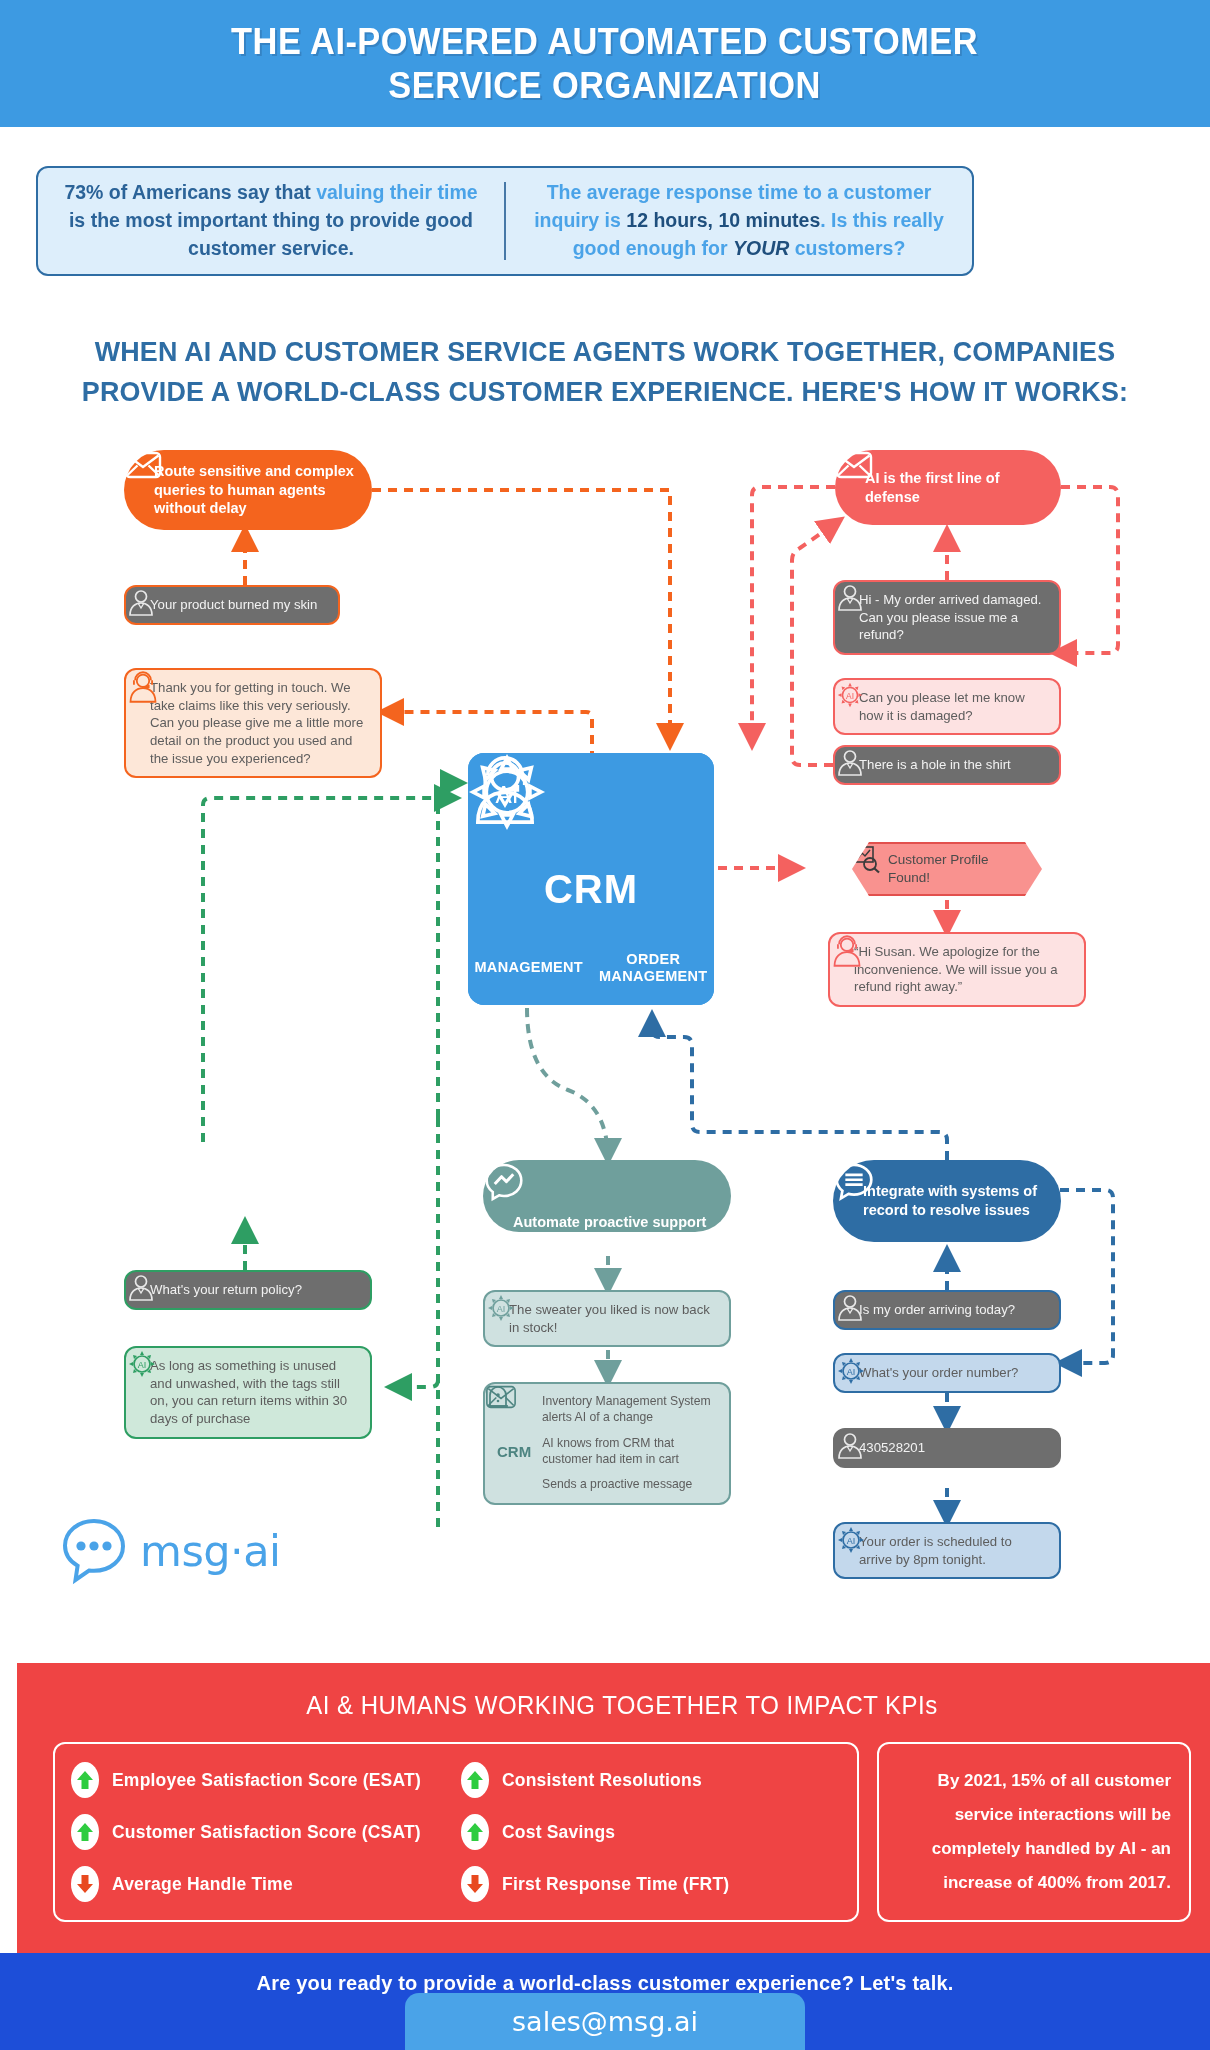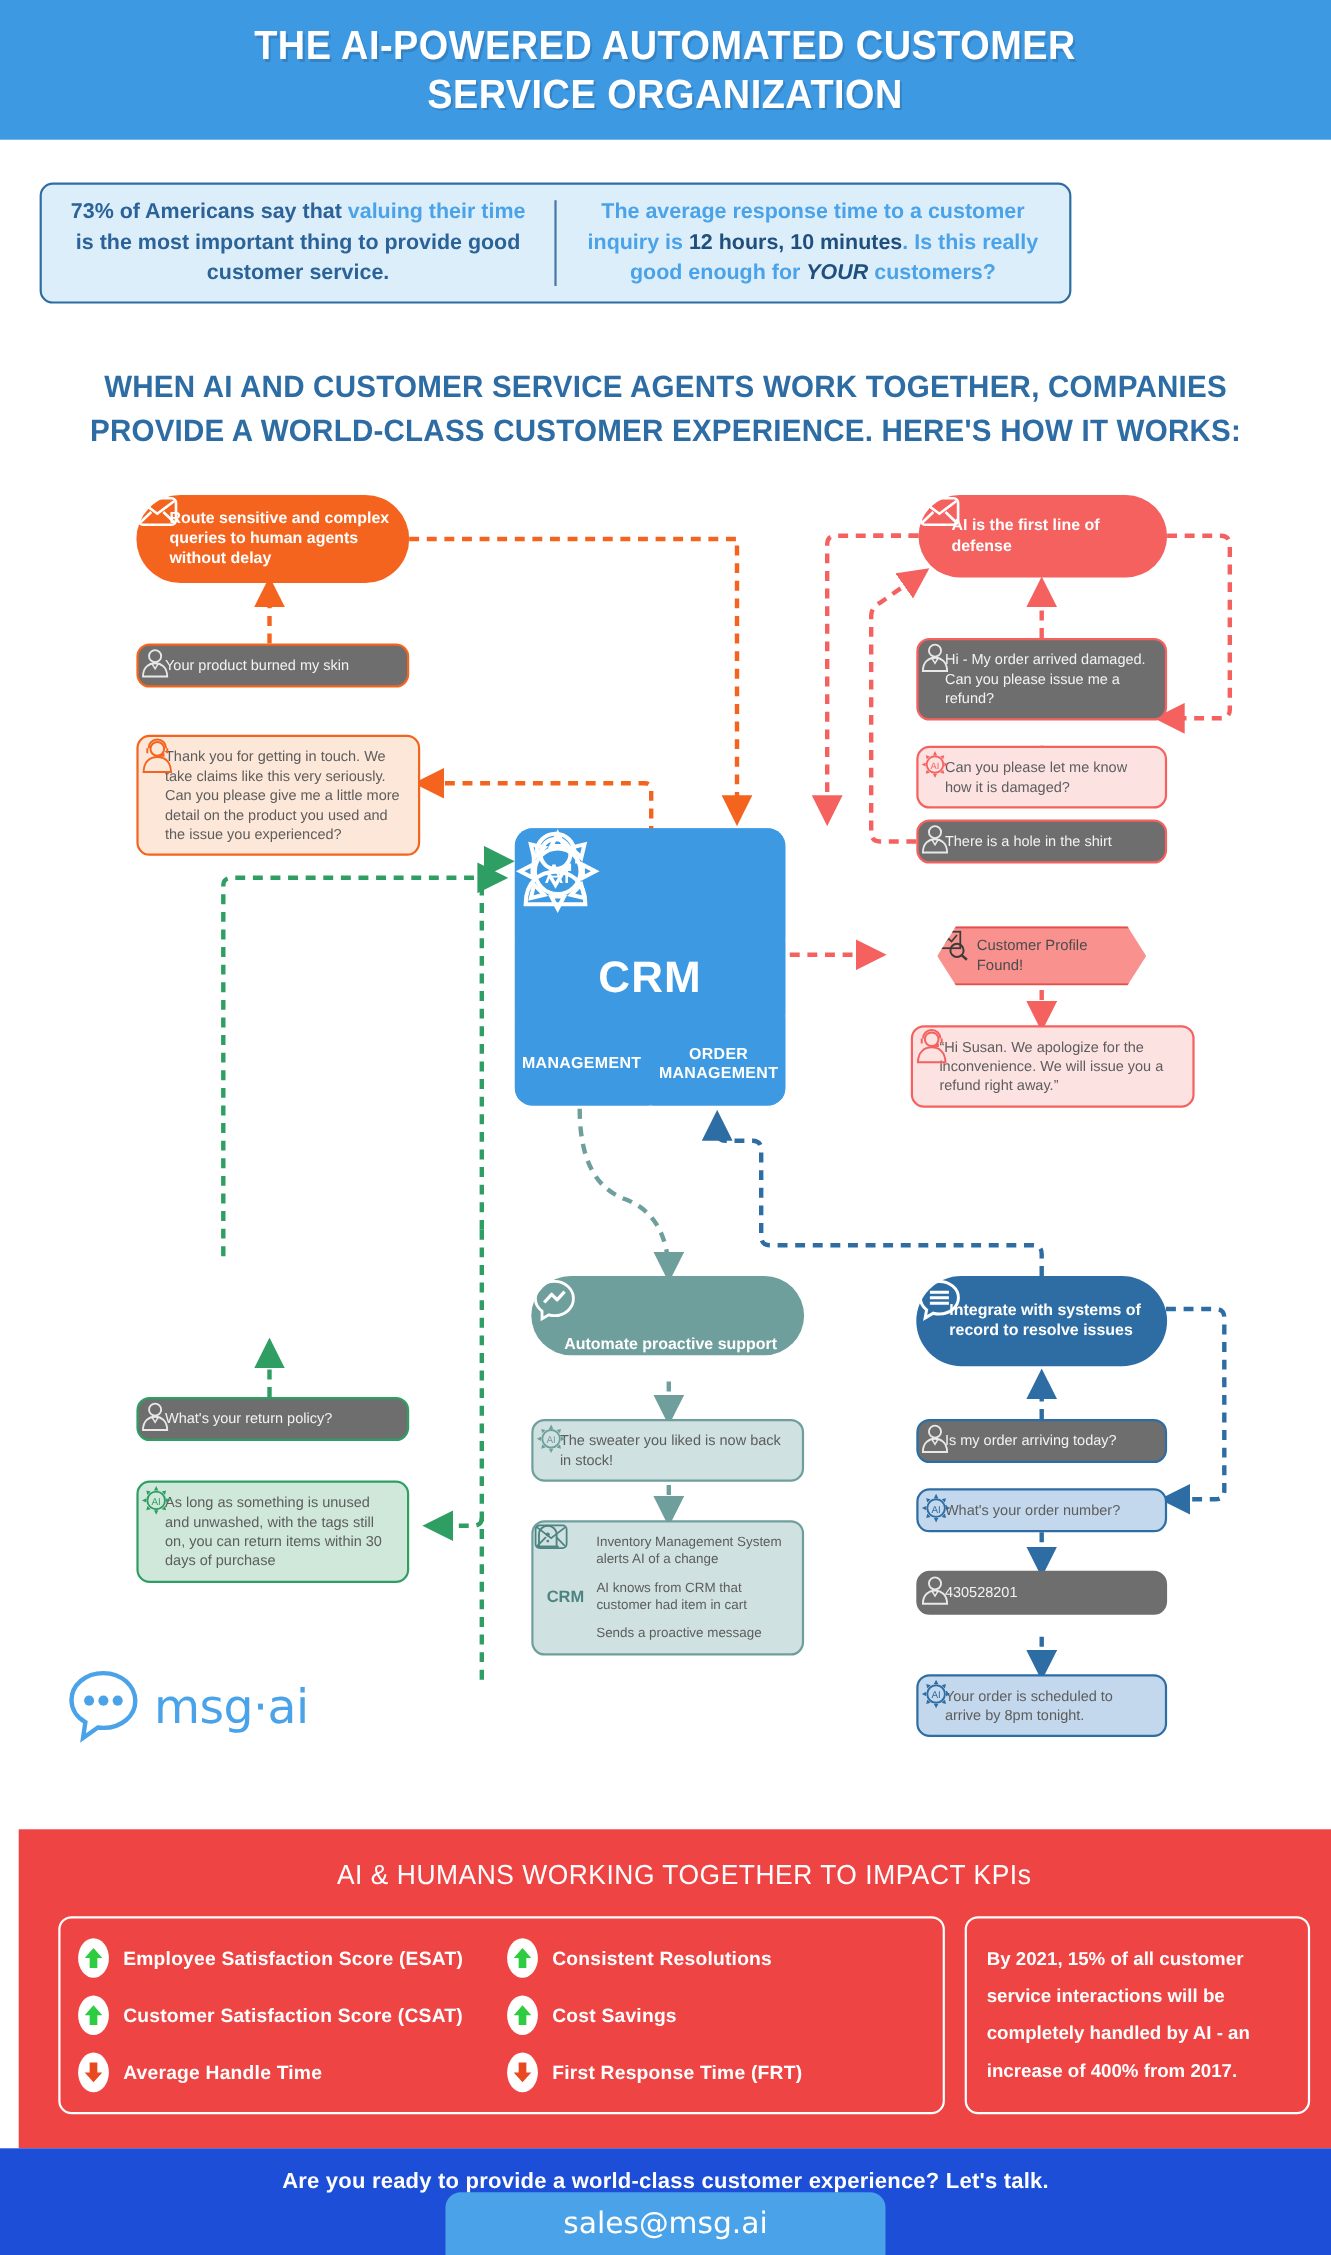--- a/index.html
+++ b/index.html
@@ -155,21 +155,21 @@
     font-family: "Liberation Sans Narrow", "Liberation Sans", sans-serif;
     letter-spacing: .2px;
   }
   .arrow-badge {
     flex: 0 0 auto; width: 28px; height: 36px; border-radius: 50%;
     background: #ffffff; display: flex; align-items: center; justify-content: center;
   }
   .kpi-right {
     flex: 1; border: 2px solid #ffffff; border-radius: 12px;
     display: flex; align-items: center; justify-content: center;
-    padding: 14px 18px; color: #ffffff; text-align: left;
+    padding: 14px 18px; color: #ffffff; text-align: right;
     font-size: 17px; font-weight: bold; line-height: 2.0;
     font-family: "Liberation Sans Narrow", "Liberation Sans", sans-serif;
   }
 
   
   .cta-band {
     position: absolute; left: 0; top: 1953px; width: 1210px; height: 99px;
     background: #1d4ed8; text-align: center;
   }
   .cta-text {
@@ -282,21 +282,21 @@
   <div class="pill" style="left:124px; top:450px; width:248px; height:80px; background:#f4641e;">
     <span class="picon">
       <svg width="38" height="30" viewBox="0 0 38 30">
           <rect x="2" y="3" width="34" height="24" rx="4" fill="none" stroke="#fff" stroke-width="2.4"></rect>
           <path d="M3.5,5.5 L19,17 L34.5,5.5 M3.5,25 L13.5,15.5 M34.5,25 L24.5,15.5" fill="none" stroke="#fff" stroke-width="2.4"></path>
         </svg>
     </span>
     <span>Route sensitive and complex queries to human agents without delay</span>
   </div>
 
-  <div class="bub user or" style="left:124px; top:585px; width:248px;">
+  <div class="bub user or" style="left:124px; top:585px; width:216px;">
     <span class="bicon">
       <svg width="30" height="30" viewBox="0 0 30 30">
           <circle cx="15" cy="9.5" r="5.5" fill="none" stroke="#e8e8e8" stroke-width="1.7"></circle>
           <path d="M4,28 C4,19.5 9.5,16 15,16 C20.5,16 26,19.5 26,28 Z" fill="none" stroke="#e8e8e8" stroke-width="1.7"></path>
           <path d="M12,16 L15,21 L18,16" fill="none" stroke="#e8e8e8" stroke-width="1.4"></path>
         </svg>
     </span>
     <span>Your product burned my skin</span>
   </div>
 

